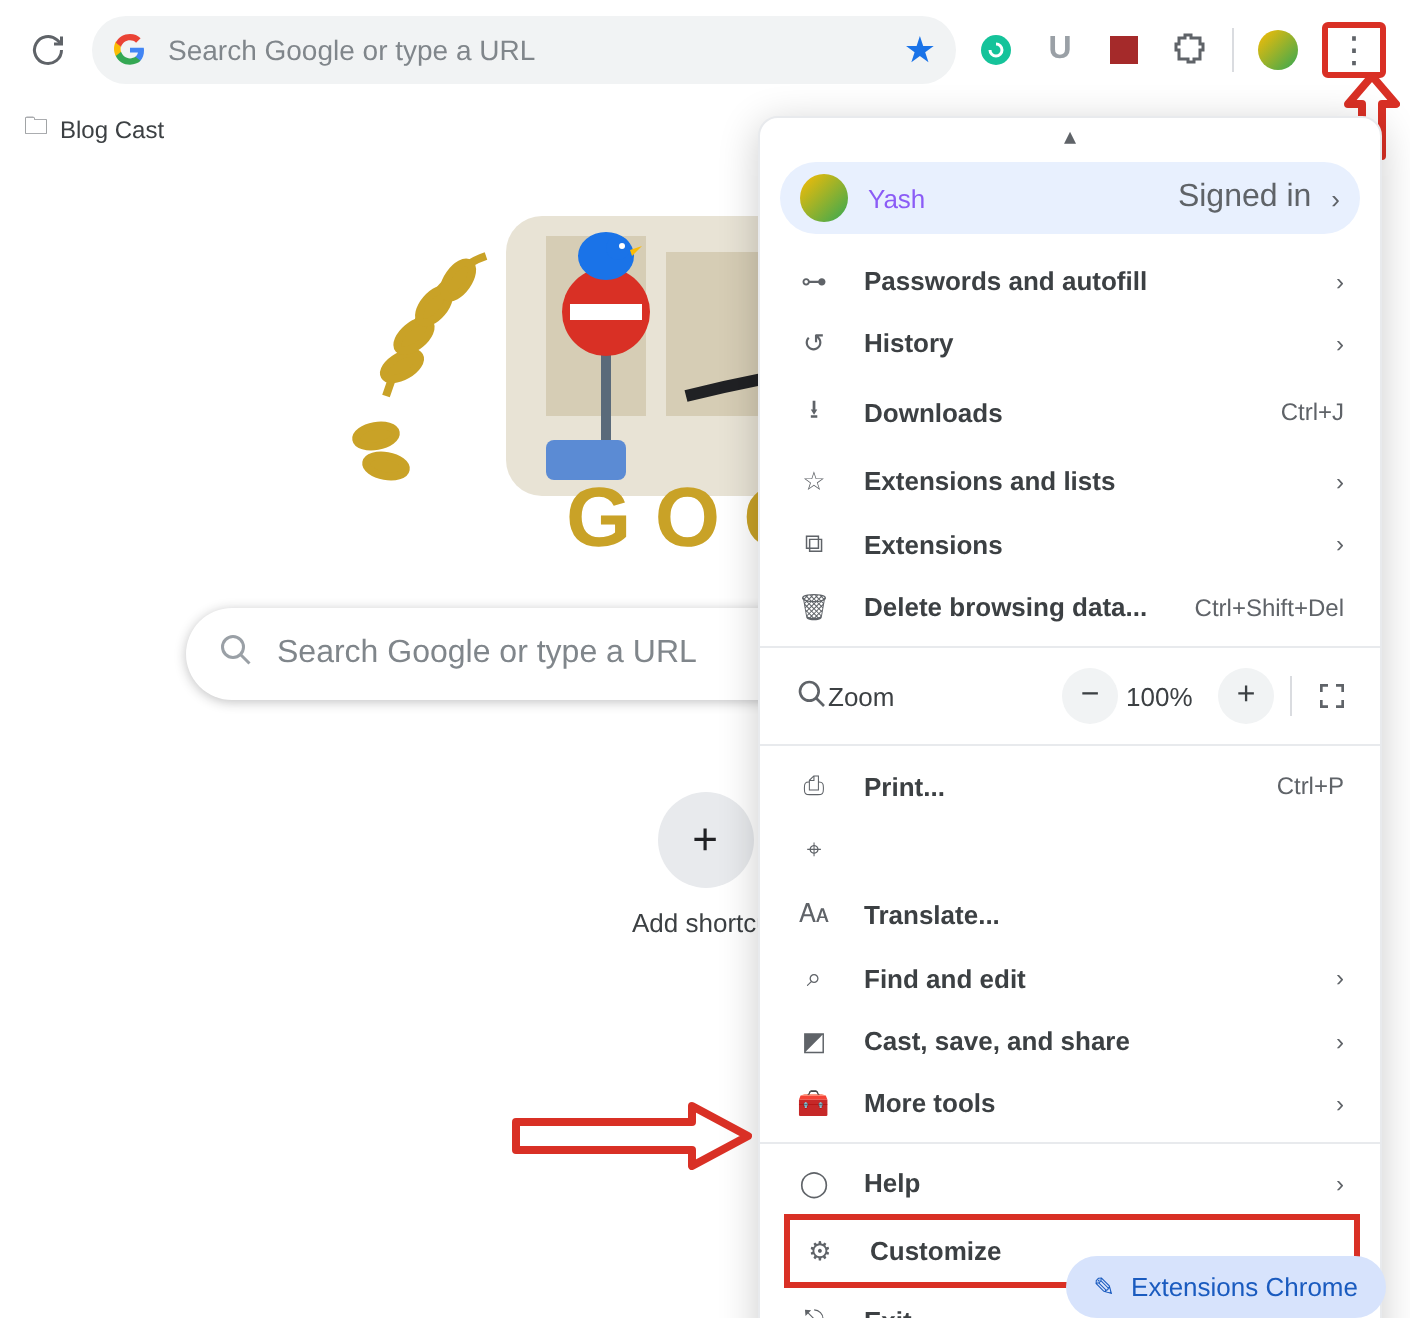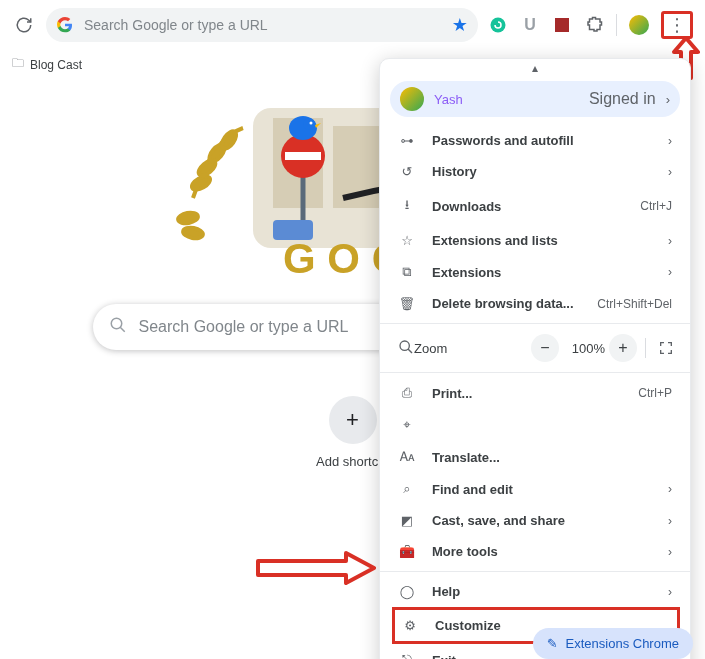--- a/index.html
+++ b/index.html
@@ -44,21 +44,21 @@
   .prof-chevron { color: #5f6368; }
   .menu-item { display: flex; align-items: center; padding: 8px 18px; gap: 16px; font-size: 13px; color: #3c4043; }
   .menu-item .mi-icon { width: 18px; text-align: center; color: #5f6368; }
   .menu-item .mi-label { flex: 1; font-weight: bold; }
   .menu-item .mi-right { color: #5f6368; font-size: 12px; }
   .menu-sep { height: 1px; background: #e8eaed; margin: 4px 0; }
   .zoom-row { display: flex; align-items: center; padding: 6px 12px 6px 18px; gap: 12px; font-size: 13px; color:#3c4043; }
   .zoom-label { flex: 1; display:flex; align-items:center; }
   .zoom-ctrl { display: flex; align-items: center; gap: 4px; }
   .zoom-btn { width: 28px; height: 28px; border-radius: 14px; background: #f1f3f4; display: flex; align-items: center; justify-content: center; font-size: 16px; color:#3c4043; }
-  .zoom-val { width: 42px; text-align: right; }
+  .zoom-val { width: 42px; text-align: left; }
   .zoom-sep { width: 1px; height: 20px; background: #dadce0; margin: 0 4px; }
   .fullscreen { width: 24px; height: 24px; display:flex; align-items:center; justify-content:center; color:#5f6368; }
 
   .settings-box { border: 3px solid #d93025; margin: 0 10px 0 12px; }
   .settings-box .menu-item { padding: 8px 6px 8px 6px; }
 
   .red-arrow-right { position: absolute; bottom: 74px; left: 256px; }
 
   .customize-pill { position: absolute; bottom: 0px; right: 12px; background: #d7e3fc; border-radius: 20px; padding: 8px 14px; font-size: 13px; display: flex; align-items: center; gap: 8px; color: #1a5bbf; }
 

